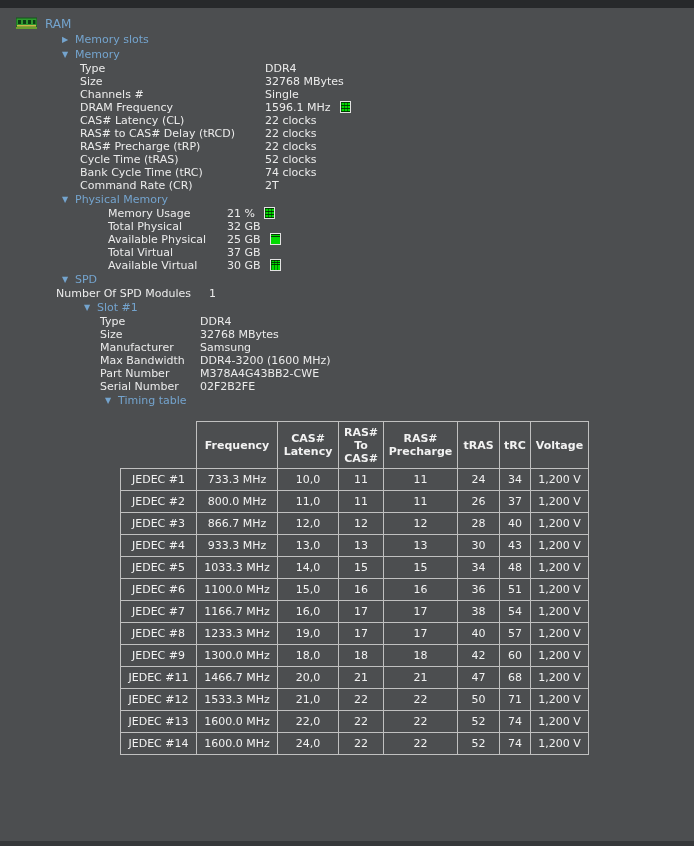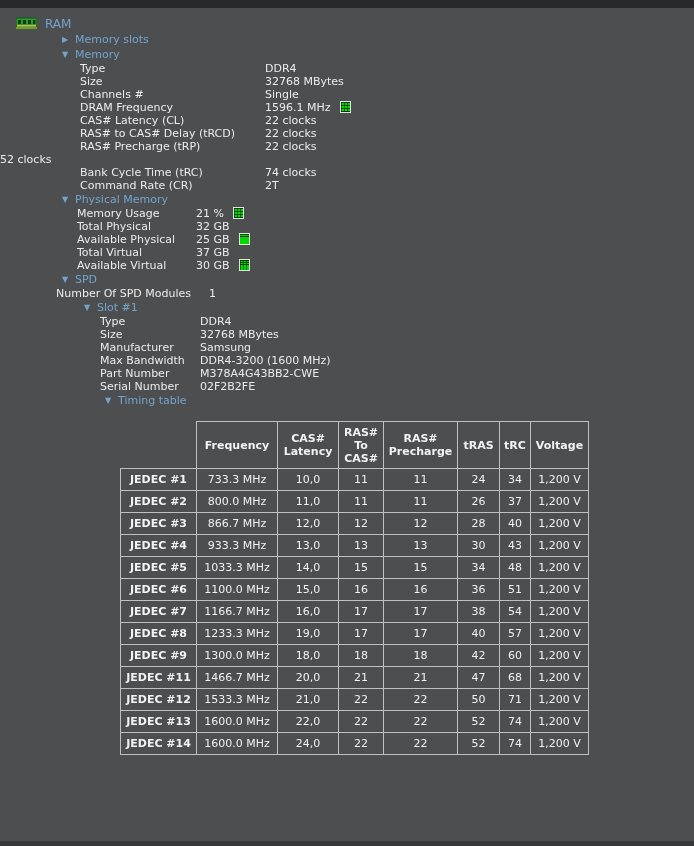--- a/index.html
+++ b/index.html
@@ -22,21 +22,21 @@
 
   .tree { display:flex; align-items:center; height:15px; color:#74a4ce; white-space:nowrap; cursor:default; }
   .tree .arr { width:13px; text-align:left; font-size:8px; line-height:15px; }
   .lvl1 .arr { margin-left:62px; }
   .lvl2 .arr { margin-left:84px; }
   .lvl3 .arr { margin-left:105px; }
 
   .kv { display:flex; height:13px; white-space:nowrap; }
   .kv .k, .kv .v { flex:0 0 auto; white-space:nowrap; }
   .sec-memory .kv .k   { margin-left:80px;  width:185px; }
-  .sec-physical .kv .k { margin-left:77px;  width:119px; }
+  .sec-physical .kv .k { margin-left:108px;  width:119px; }
   .sec-spdcount .k     { margin-left:56px;  width:153px; }
   .sec-slot .kv .k     { margin-left:100px; width:100px; }
 
   .gicon {
     display:inline-block; width:11px; height:12px;
     border:1px solid #e2e2e2; background-color:#00d800;
     margin-left:9px;
   }
   .gicon.grid {
     background-image:
@@ -57,21 +57,21 @@
     margin:13px 0 0 120px;
     color:#f2f2f2; font-size:11px;
   }
   table.timing th, table.timing td {
     border:1px solid #c0c0c0; text-align:center;
     padding:0 2px; overflow:hidden;
   }
   table.timing thead th { height:47px; font-weight:bold; line-height:13px; }
   table.timing thead th.empty { border:none; background:transparent; }
   table.timing tbody td { height:22px; }
-  table.timing tbody td.rowlabel { font-weight:bold;margin-left:40px; }
+  table.timing tbody td.rowlabel { font-weight:normal;margin-left:40px; }
 </style>
 </head>
 <body>
 
 <div class="screen">
   <div class="top-strip"></div>
 
   <div class="ram-row">
     <span class="ram-ic">
       <svg width="21" height="13" viewBox="0 0 21 13">
@@ -121,20 +121,21 @@
       </div>
       <div class="kv">
         <span class="k">RAS# to CAS# Delay (tRCD)</span>
         <span class="v">22 clocks</span>
       </div>
       <div class="kv">
         <span class="k">RAS# Precharge (tRP)</span>
         <span class="v">22 clocks</span>
       </div>
       <div class="kv">
+        <span class="k">Cycle Time (tRAS)</span>
         <span class="v">52 clocks</span>
       </div>
       <div class="kv">
         <span class="k">Bank Cycle Time (tRC)</span>
         <span class="v">74 clocks</span>
       </div>
       <div class="kv">
         <span class="k">Command Rate (CR)</span>
         <span class="v">2T</span>
       </div>

